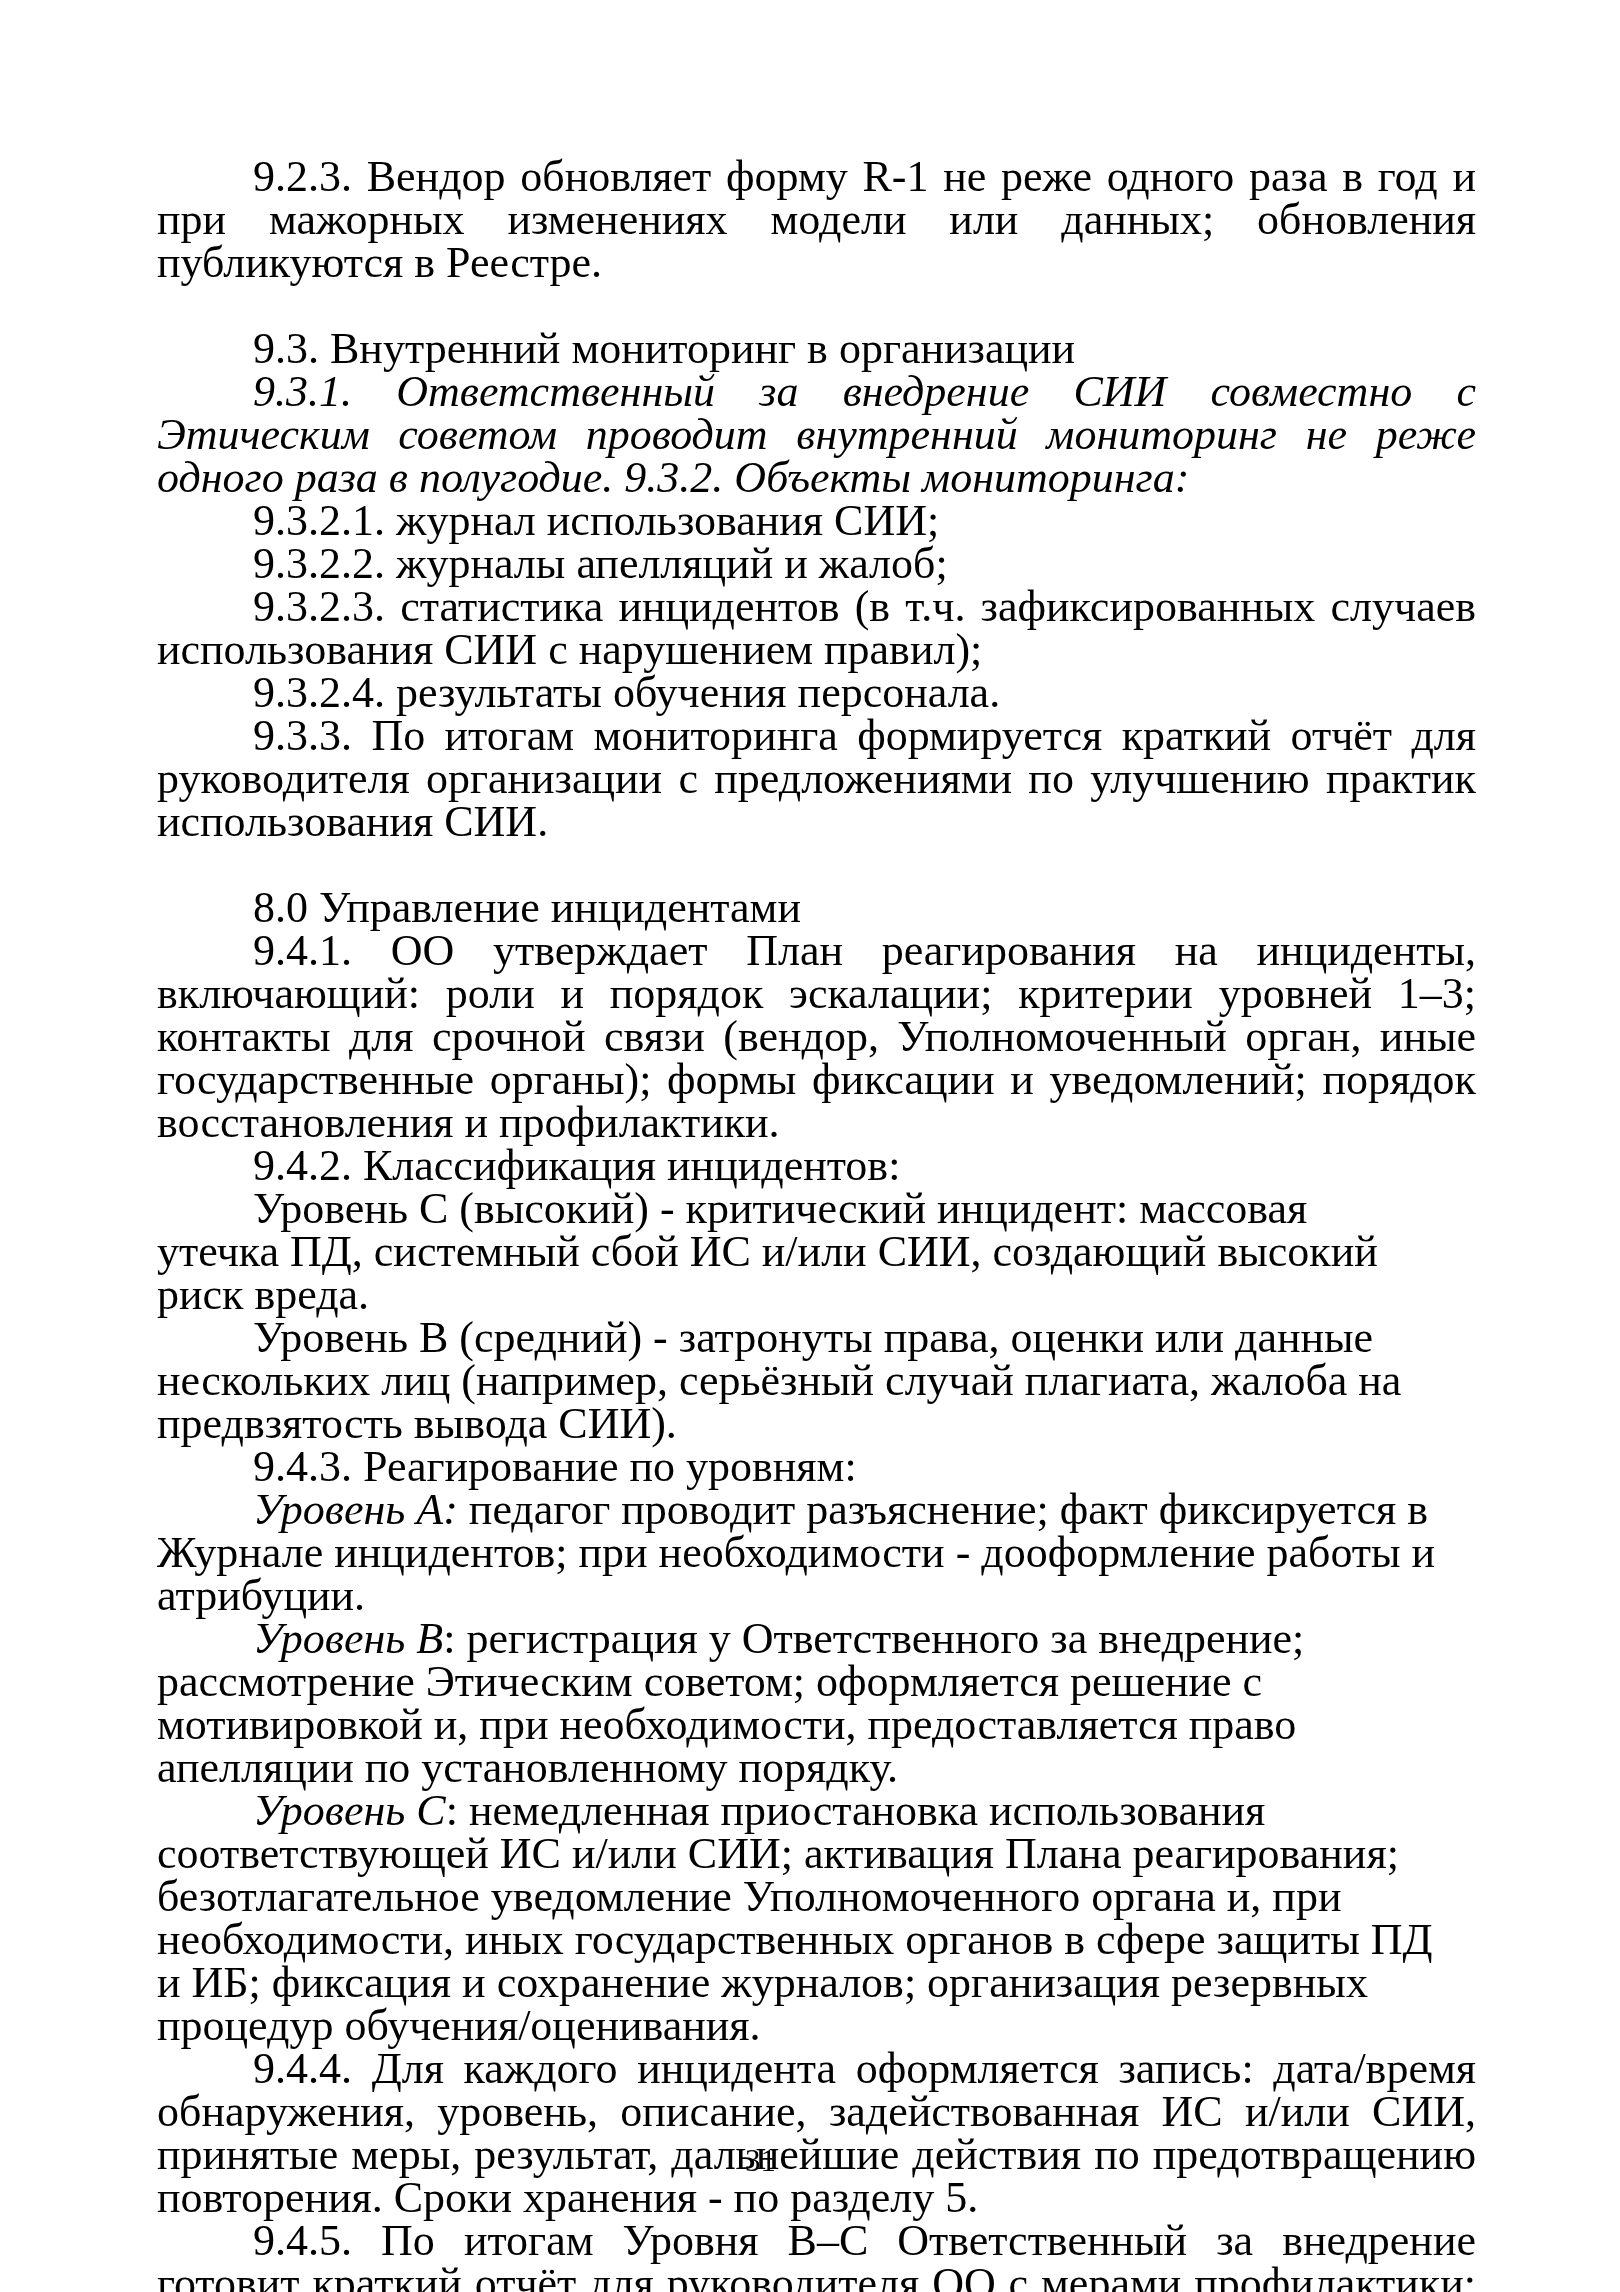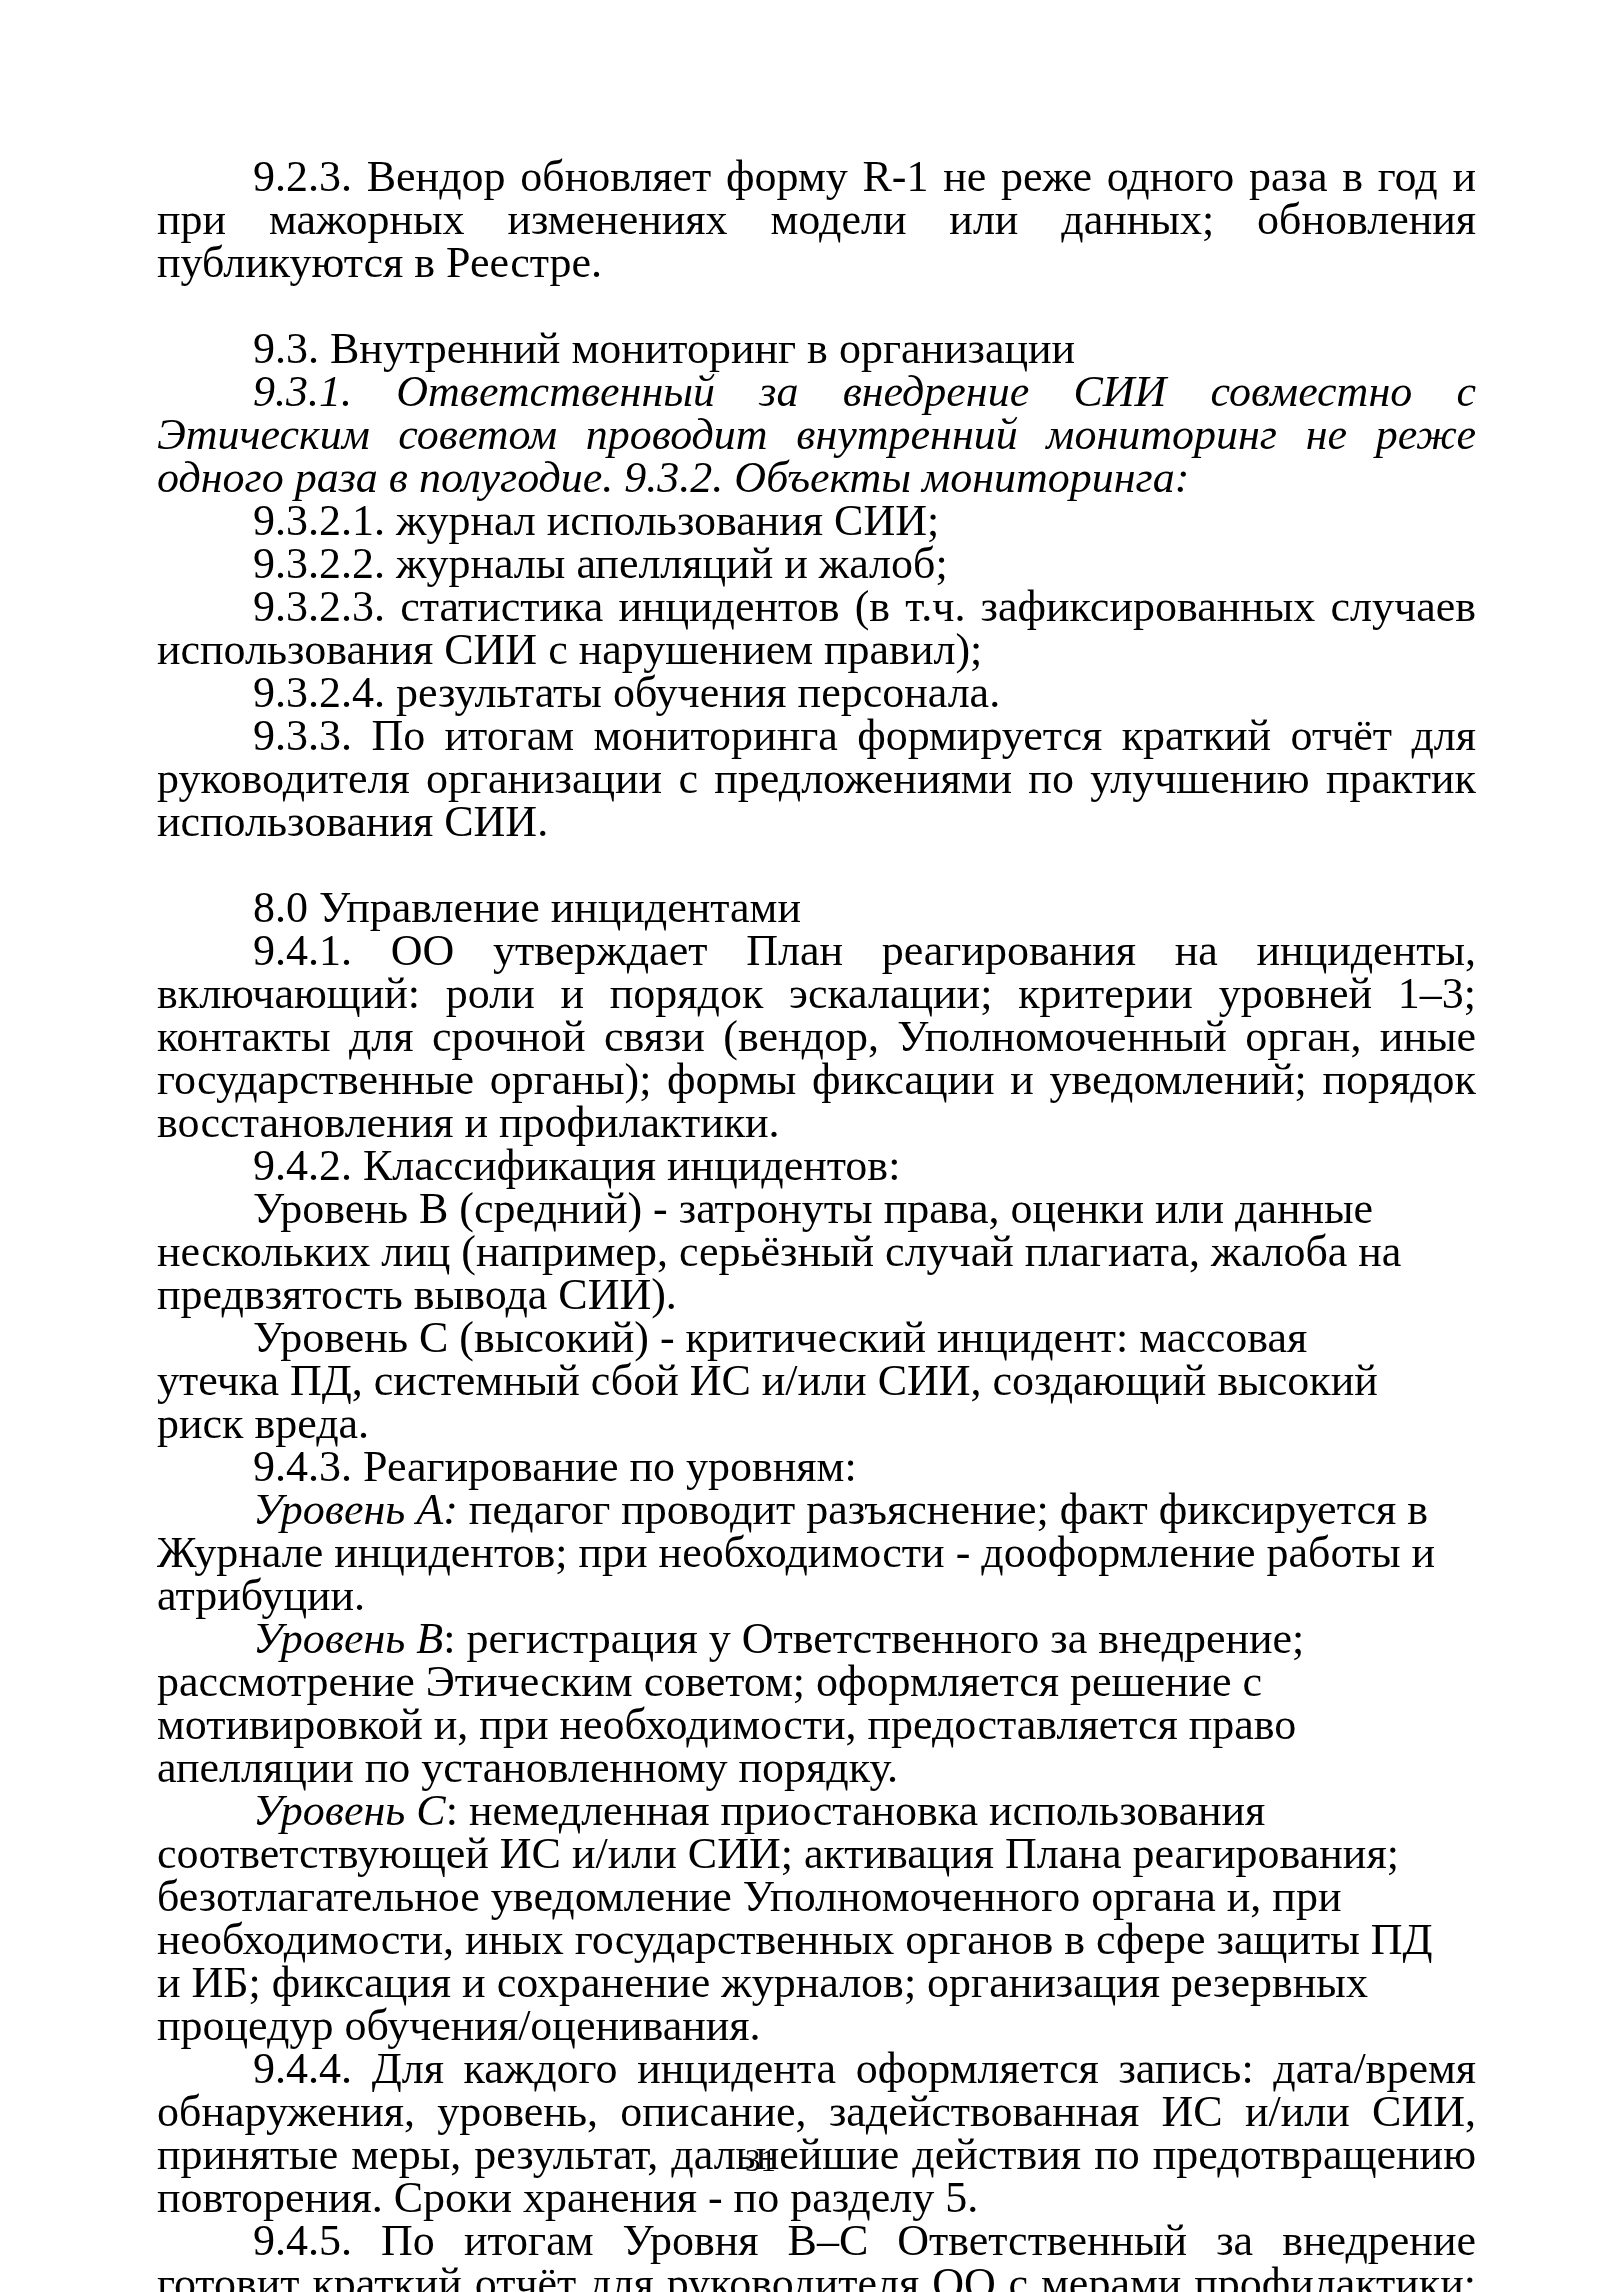--- a/index.html
+++ b/index.html
@@ -34,22 +34,22 @@
   <p class="p j" style="white-space: pre-line; font-style: italic;">9.3.1. Ответственный за внедрение СИИ совместно с Этическим советом проводит внутренний мониторинг не реже одного раза в полугодие.       9.3.2. Объекты мониторинга:</p>
   <p class="p left">9.3.2.1. журнал использования СИИ;</p>
   <p class="p left">9.3.2.2. журналы апелляций и жалоб;</p>
   <p class="p j">9.3.2.3. статистика инцидентов (в т.ч. зафиксированных случаев использования СИИ с нарушением правил);</p>
   <p class="p left">9.3.2.4. результаты обучения персонала.</p>
   <p class="p j">9.3.3. По итогам мониторинга формируется краткий отчёт для руководителя организации с предложениями по улучшению практик использования СИИ.</p>
   <div class="gap"></div>
   <p class="h">8.0 Управление инцидентами</p>
   <p class="p j">9.4.1. ОО утверждает План реагирования на инциденты, включающий: роли и порядок эскалации; критерии уровней 1–3; контакты для срочной связи (вендор, Уполномоченный орган, иные государственные органы); формы фиксации и уведомлений; порядок восстановления и профилактики.</p>
   <p class="p left">9.4.2. Классификация инцидентов:</p>
+  <p class="p left" style="padding-right: 69px;">Уровень С (высокий) - критический инцидент: массовая утечка ПД, системный сбой ИС и/или СИИ, создающий высокий риск вреда.</p>
   <p class="p left" style="padding-right: 29px;">Уровень В (средний) - затронуты права, оценки или данные нескольких лиц (например, серьёзный случай плагиата, жалоба на предвзятость вывода СИИ).</p>
-  <p class="p left" style="padding-right: 69px;">Уровень С (высокий) - критический инцидент: массовая утечка ПД, системный сбой ИС и/или СИИ, создающий высокий риск вреда.</p>
   <p class="p left">9.4.3. Реагирование по уровням:</p>
   <p class="p left" style="padding-right: 19.6px;">
     <span class="it">Уровень А:</span><span> педагог проводит разъяснение; факт фиксируется в Журнале инцидентов; при необходимости - дооформление работы и атрибуции.</span>
   </p>
   <p class="p left" style="padding-right: 19.6px;">
     <span class="it">Уровень В</span><span>: регистрация у Ответственного за внедрение; рассмотрение Этическим советом; оформляется решение с мотивировкой и, при необходимости, предоставляется право апелляции по установленному порядку.</span>
   </p>
   <p class="p left" style="padding-right: 19.6px;">
     <span class="it">Уровень С</span><span>: немедленная приостановка использования соответствующей ИС и/или СИИ; активация Плана реагирования; безотлагательное уведомление Уполномоченного органа и, при необходимости, иных государственных органов в сфере защиты ПД и ИБ; фиксация и сохранение журналов; организация резервных процедур обучения/оценивания.</span>
   </p>

